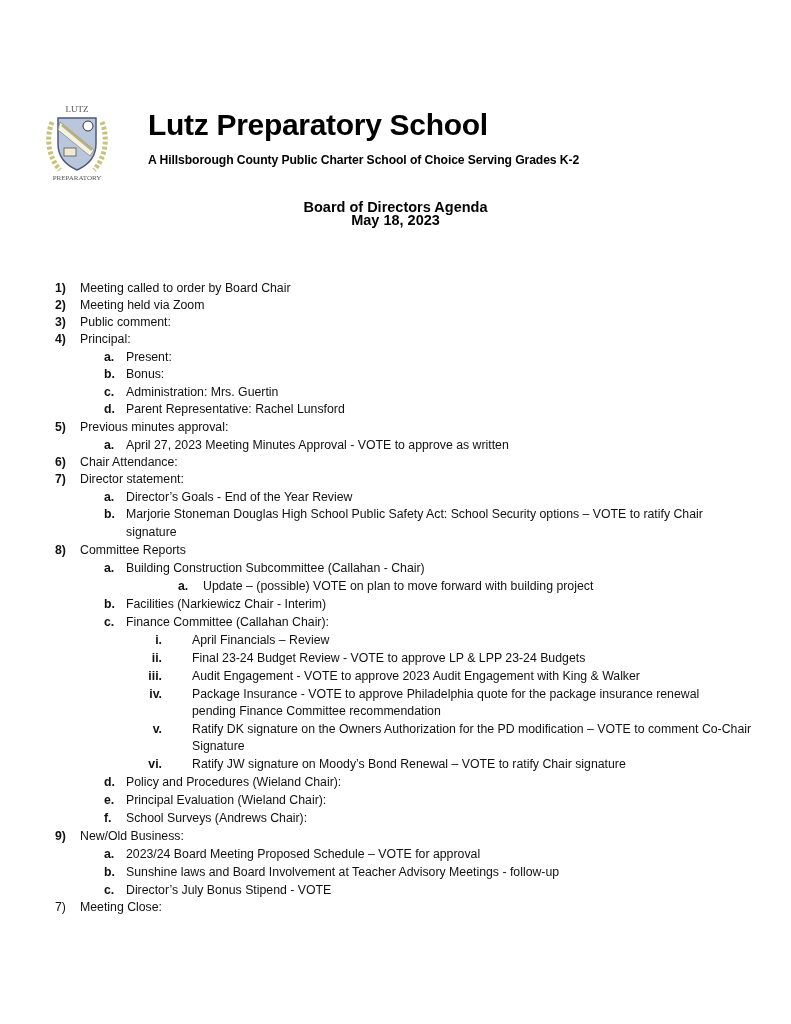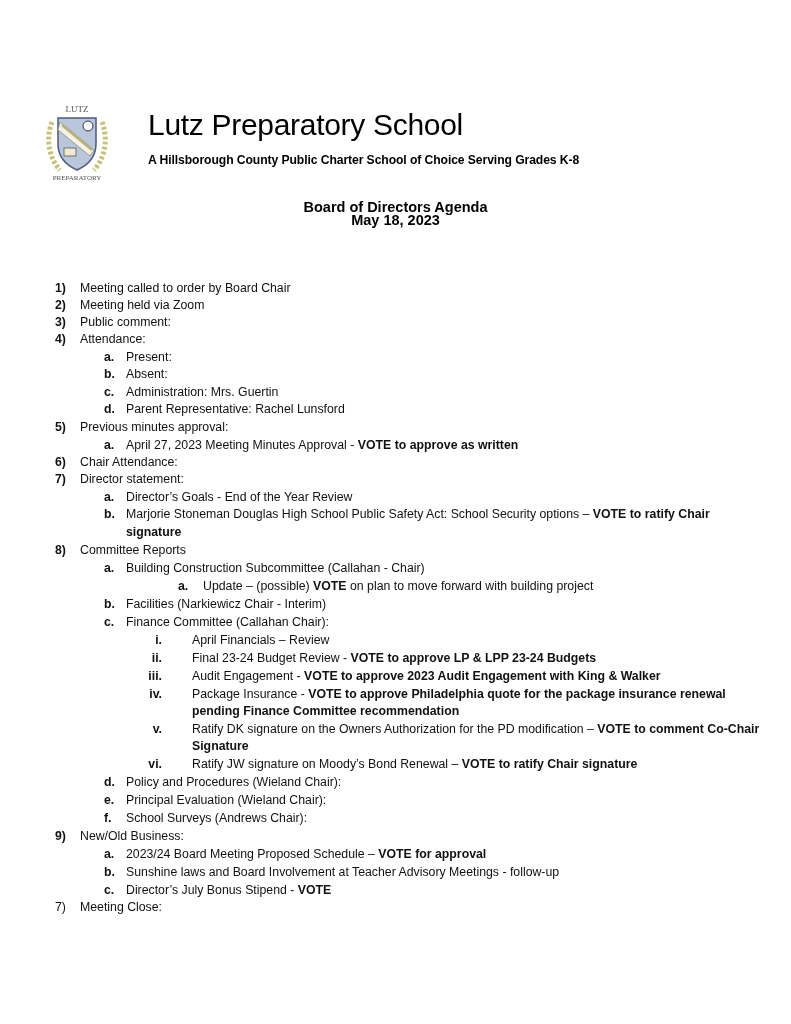--- a/index.html
+++ b/index.html
@@ -1,29 +1,29 @@
 <!DOCTYPE html>
 <html><head>
   <meta charset="utf-8">
   <style>
     html, body { margin:0; padding:0; background:#ffffff; }
     body { width:791px; height:1024px; position:relative; overflow:hidden;
            font-family:"Liberation Sans", sans-serif; color:#111; }
     .logo { position:absolute; left:44px; top:92px; width:66px; height:92px; }
-    .school-name { position:absolute; left:148px; top:108px; font-size:30px; font-weight:normal;
+    .school-name { position:absolute; left:148px; top:108px; font-size:30px; font-weight:bold;
                    letter-spacing:-0.3px; color:#000; }
     .tagline { position:absolute; left:148px; top:153px; font-size:12.2px; font-weight:bold; color:#000; letter-spacing:-0.1px; }
     .title-block { position:absolute; left:0; width:791px; text-align:center; font-weight:bold; font-size:14.5px; color:#000; }
     .agenda-title { top:199px; }
     .agenda-date { top:212px; }
     .agenda { position:absolute; left:0; top:280px; width:791px; font-size:12.3px; line-height:17.6px; }
     .row { position:absolute; white-space:nowrap; }
     .num { position:absolute; left:0; font-weight:bold; }
     .txt { position:absolute;text-align:right; }
-    .b { font-weight:bold; }
+    .b { font-weight:normal; }
     .n1 .num { left:55px; } .n1 .txt { left:80px; }
     .n2 .num { left:104px; } .n2 .txt { left:126px; }
     .n3 .num { left:178px; } .n3 .txt { left:203px; }
     .rn .num { width:22px; text-align:right; left:140px; }
     .rn .txt { left:167px;margin-left:25px; }
     .plainnum .num { font-weight:normal; }
   </style>
 </head>
 <body>
 
@@ -35,48 +35,48 @@
     <path d="M16 30 L50 58 L46 64 L14 38 Z" fill="#f4f1e6" stroke="#8a8a70" stroke-width="0.8"></path>
     <path d="M18 33 L48 58" stroke="#b8b27a" stroke-width="2.5"></path>
     <circle cx="44" cy="34" r="5" fill="#fff" stroke="#334" stroke-width="1"></circle>
     <rect x="20" y="56" width="12" height="8" fill="#f0ead0" stroke="#555" stroke-width="0.8"></rect>
     <text x="33" y="20" font-size="9" text-anchor="middle" fill="#555" font-family="Liberation Serif, serif">LUTZ</text>
     <text x="33" y="88" font-size="7" text-anchor="middle" fill="#555" font-family="Liberation Serif, serif">PREPARATORY</text>
   </svg>
 </div>
 
 <div class="school-name">Lutz Preparatory School</div>
-<div class="tagline">A Hillsborough County Public Charter School of Choice Serving Grades K-8</div>
+<div class="tagline">A Hillsborough County Public Charter School of Choice Serving Grades K-2</div>
 <div class="title-block agenda-title">Board of Directors Agenda</div>
 <div class="title-block agenda-date">May 18, 2023</div>
 
 <div class="agenda">
     <div class="row n1" style="top: 0px;">
       <span class="num">1)</span>
       <span class="txt"><span>Meeting called to order by Board Chair</span></span>
     </div>
     <div class="row n1" style="top: 17px;">
       <span class="num">2)</span>
       <span class="txt"><span>Meeting held via Zoom</span></span>
     </div>
     <div class="row n1" style="top: 34px;">
       <span class="num">3)</span>
       <span class="txt"><span>Public comment:</span></span>
     </div>
     <div class="row n1" style="top: 51px;">
       <span class="num">4)</span>
-      <span class="txt"><span>Attendance:</span></span>
+      <span class="txt"><span>Principal:</span></span>
     </div>
     <div class="row n2" style="top: 69px;">
       <span class="num">a.</span>
       <span class="txt"><span>Present:</span></span>
     </div>
     <div class="row n2" style="top: 86px;">
       <span class="num">b.</span>
-      <span class="txt"><span>Absent:</span></span>
+      <span class="txt"><span>Bonus:</span></span>
     </div>
     <div class="row n2" style="top: 104px;">
       <span class="num">c.</span>
       <span class="txt"><span>Administration: Mrs. Guertin</span></span>
     </div>
     <div class="row n2" style="top: 121px;">
       <span class="num">d.</span>
       <span class="txt"><span>Parent Representative: Rachel Lunsford</span></span>
     </div>
     <div class="row n1" style="top: 139px;">

